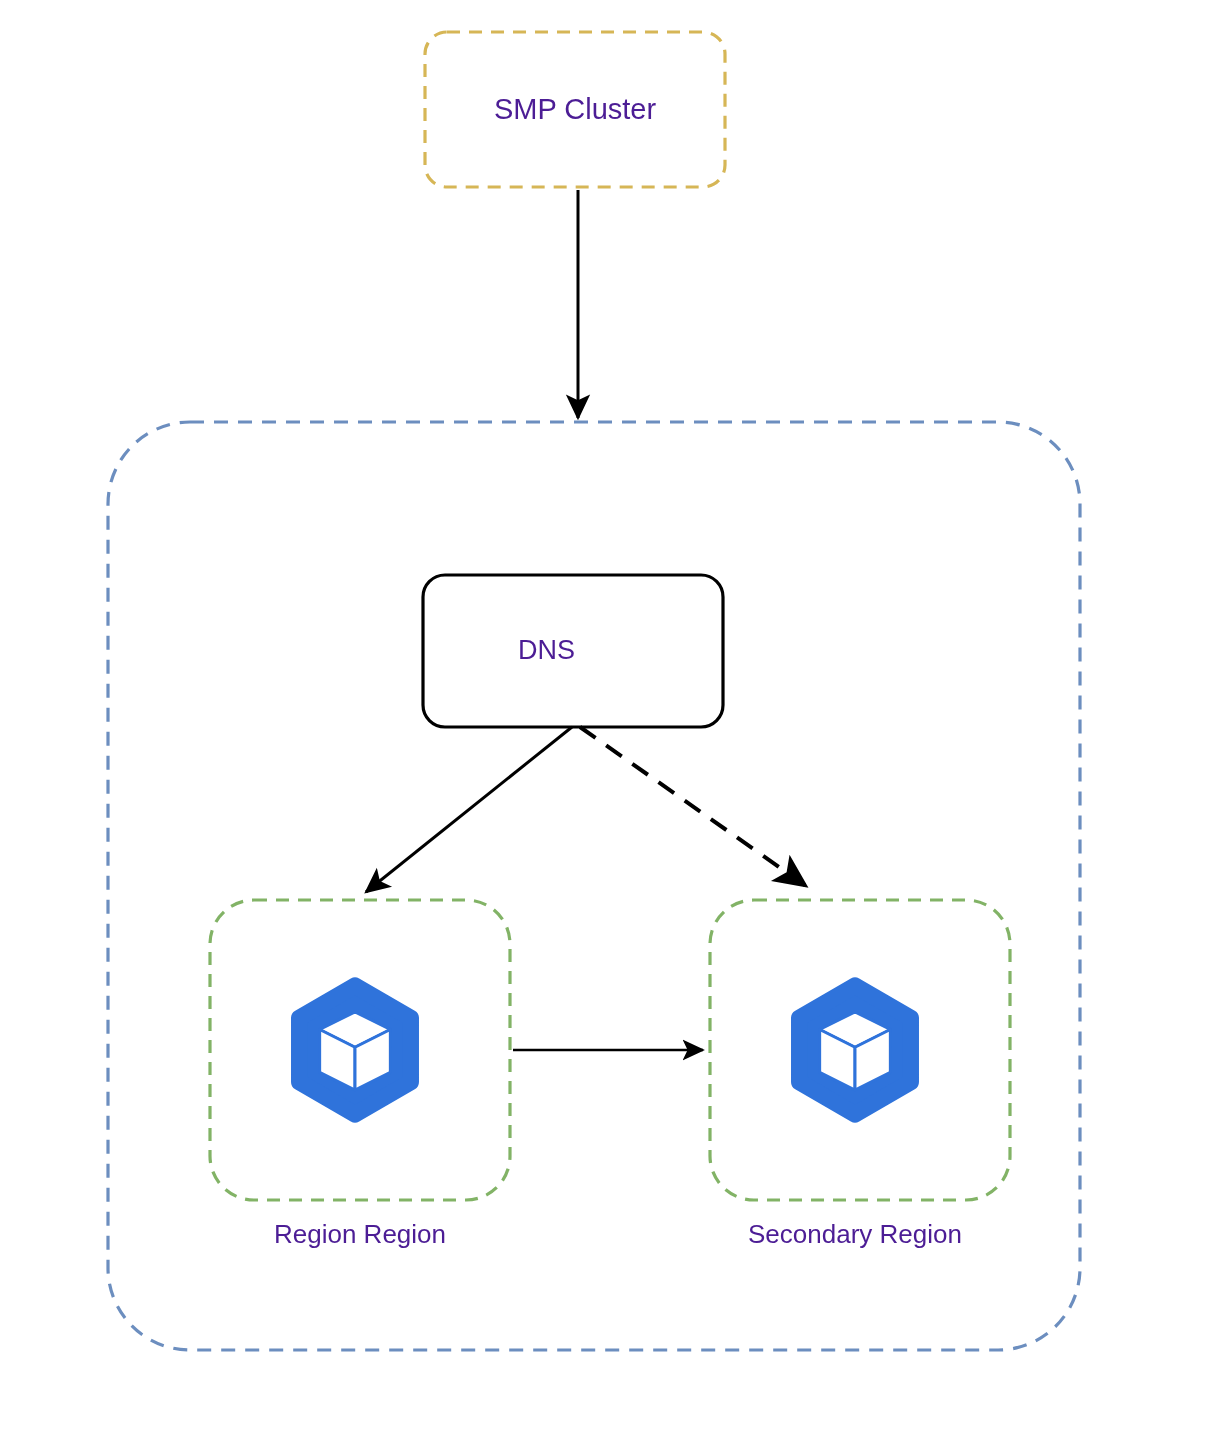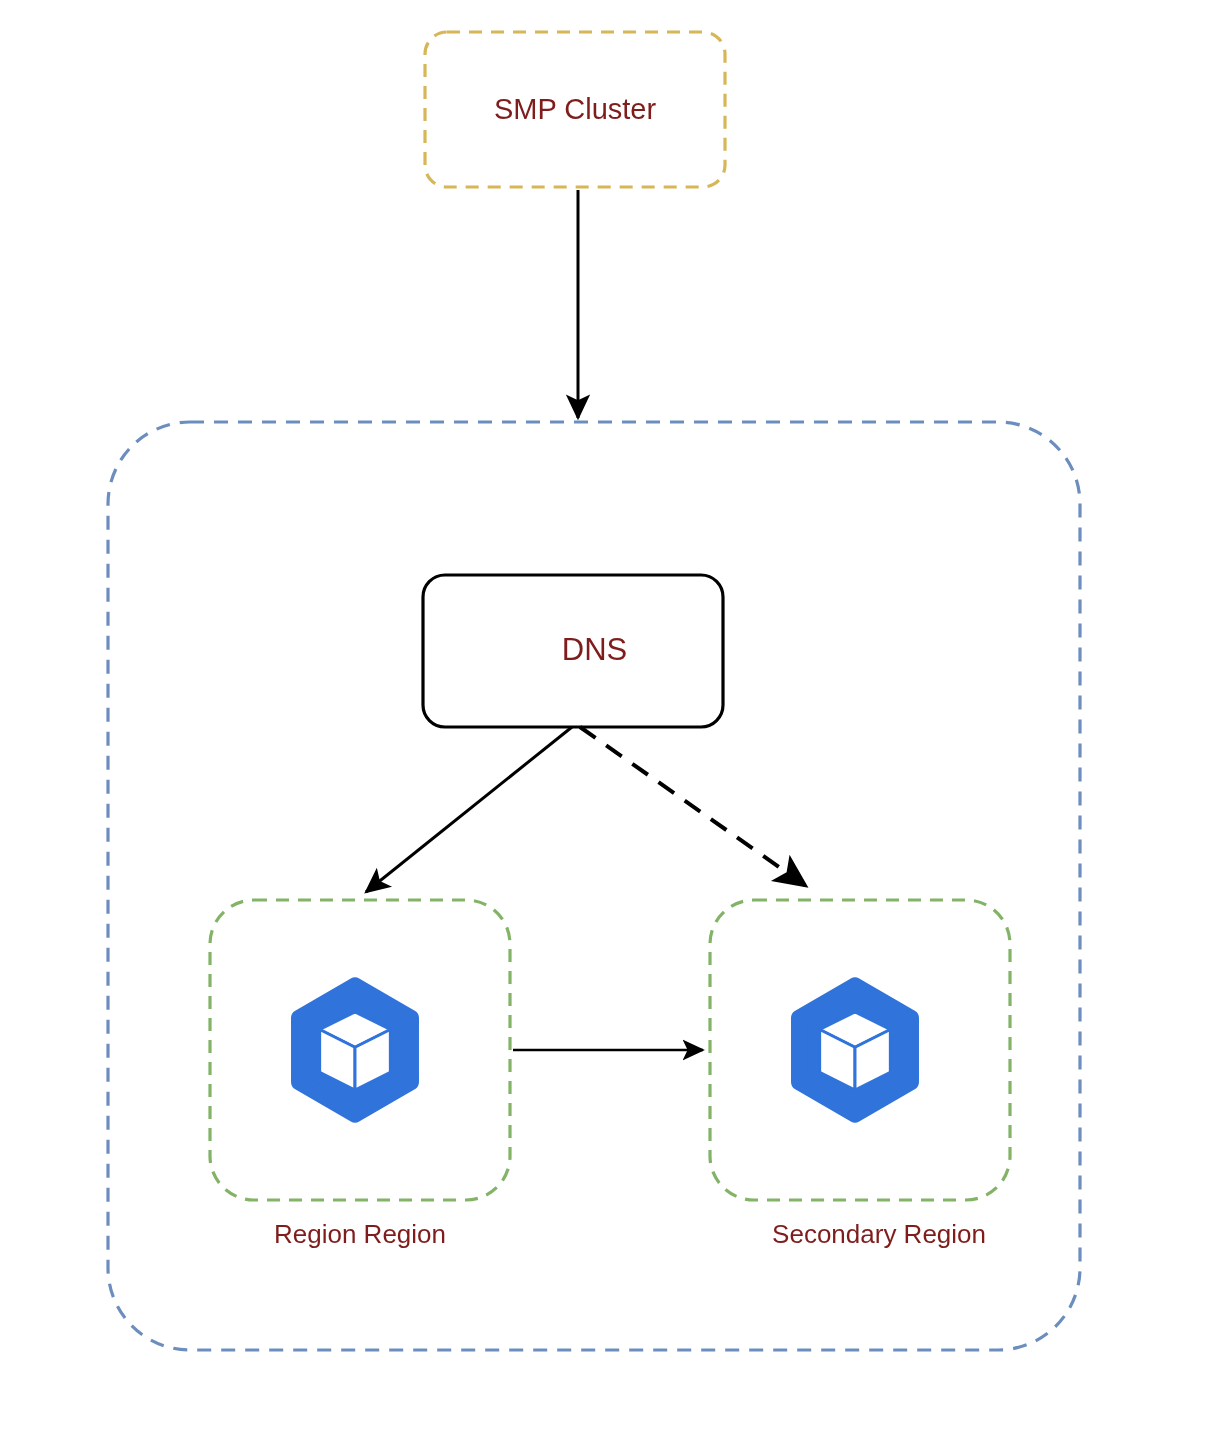--- a/index.html
+++ b/index.html
@@ -17,54 +17,53 @@
   #canvas {
     position: absolute;
     left: 0;
     top: 0;
     width: 1210px;
     height: 1440px;
   }
   .node-label {
     position: absolute;
     text-align: center;
-    color: #7f1d1d;
+    color: #4c1d95;
     font-family: "Liberation Sans", sans-serif;
     white-space: nowrap;
     pointer-events: none;
     -webkit-font-smoothing: antialiased;
   }
   #smp-label {
     left: 425px;
     top: 92px;
     width: 300px;
     font-size: 29px;
     line-height: 34px;
   }
   #dns-label {
-    left: 437px;
+    left: 389px;
     top: 633px;
     width: 315px;
-    font-size: 31px;
+    font-size: 27px;
     line-height: 34px;
   }
   #primary-label {
     left: 210px;
     top: 1218px;
     width: 300px;
     font-size: 26px;
     line-height: 32px;
   }
   #secondary-label {
-    left: 686px;
+    left: 705px;
     top: 1218px;
     width: 300px;
     font-size: 26px;
     line-height: 32px;
-    text-align: right;
   }
 </style>
 </head>
 <body>
 
 <svg id="canvas" viewBox="0 0 1210 1440" xmlns="http://www.w3.org/2000/svg">
 
   <defs>
     <marker id="arrow-solid" viewBox="0 0 12 12" refX="10.5" refY="6" markerWidth="9" markerHeight="9" orient="auto-start-reverse">
       <path d="M 0 0.6 L 11.5 6 L 0 11.4 L 2.6 6 Z" fill="#000000"></path>

